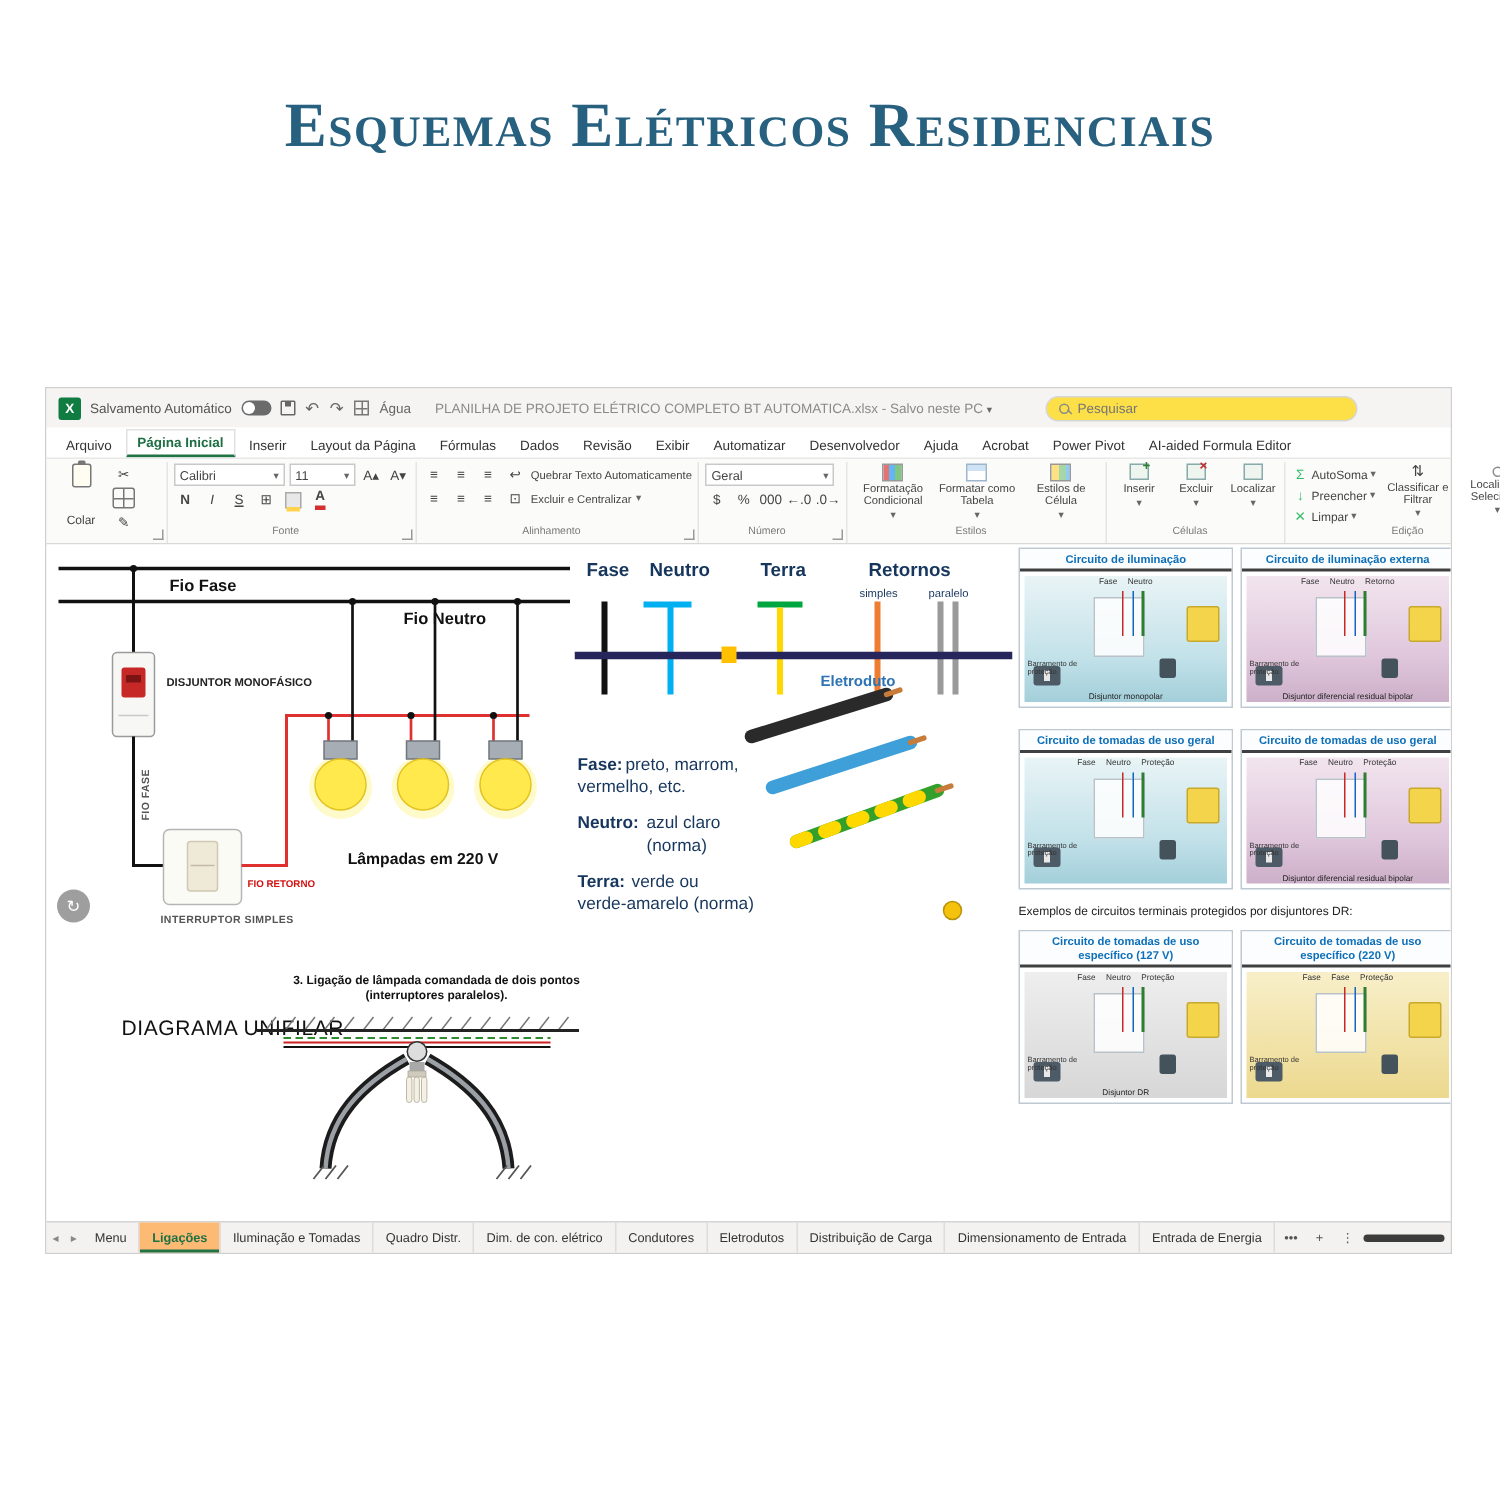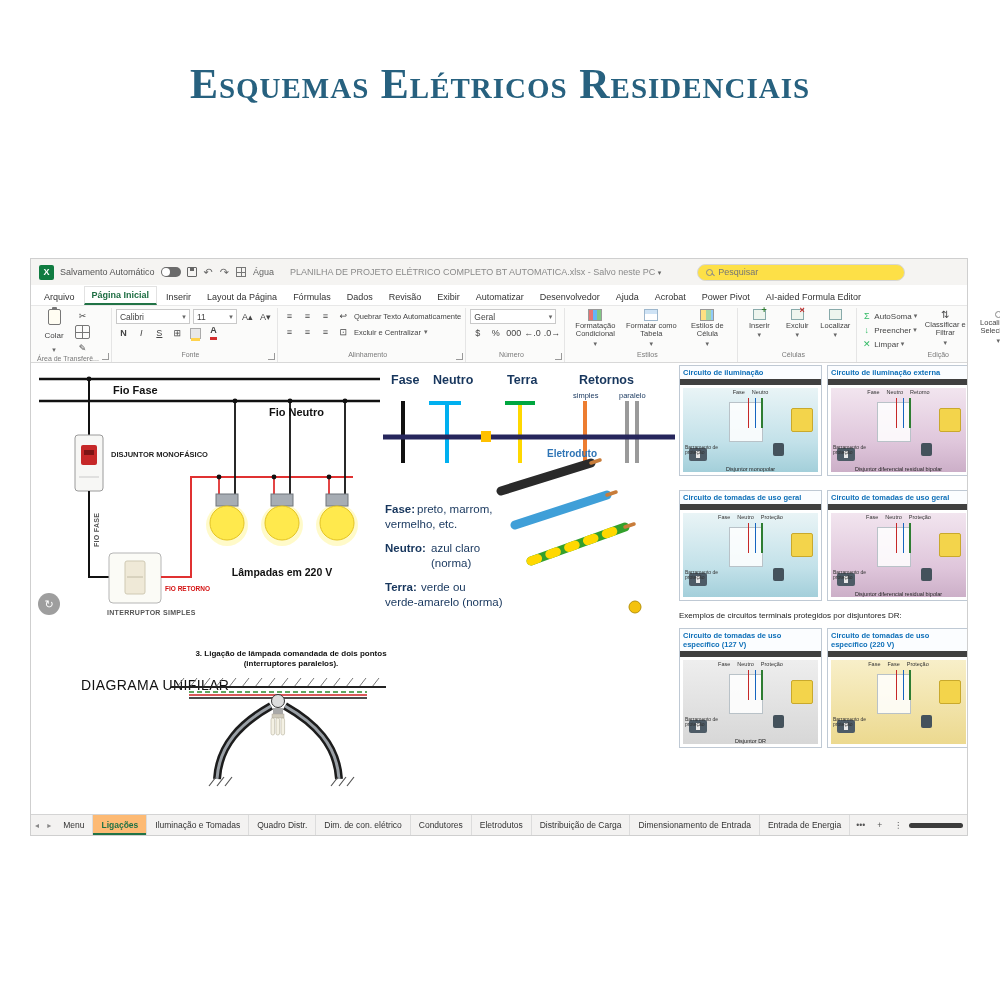--- a/index.html
+++ b/index.html
@@ -40,21 +40,21 @@
   .rgroup{display:flex;flex-direction:column;border-right:1px solid #e5e5e5;padding:1px 4px 0;position:relative}
   .rbody{flex:1;display:flex;gap:4px}
   .col{flex-direction:column;gap:2px}
   .row{display:flex;align-items:center;gap:3px}
   .glabel{height:11px;font-size:7px;color:#7a7a7a;text-align:center;white-space:nowrap;padding-right:8px}
   .dlaunch{position:absolute;right:2px;bottom:2px;width:7px;height:7px;border-right:1px solid #999;border-bottom:1px solid #999}
   .mini{min-width:15px;height:14px;display:inline-flex;align-items:center;justify-content:center;font-size:9px;border-radius:2px;color:#444;white-space:nowrap}
   .chev{font-size:7px;color:#666}
   .combo{height:15px;border:1px solid #c9c9c9;background:#fff;display:flex;align-items:center;justify-content:space-between;padding:0 3px;font-size:8.5px}
   .w-font{width:74px}.w-size{width:44px}.w-num{width:86px}
-  .paste-btn{width:34px;display:flex;flex-direction:column;align-items:center;font-size:8px;gap:6px}
+  .paste-btn{width:34px;display:flex;flex-direction:column;align-items:center;font-size:8px;gap:17px}
   .clip-ic{width:13px;height:16px;border:1.3px solid #777;border-radius:2px;position:relative;background:#fffdf2}
   .clip-ic::after{content:'';position:absolute;top:-3px;left:3px;width:5px;height:3px;background:#777;border-radius:1px}
   .bold-b{font-weight:bold}.ital-b{font-style:italic}.und-b{text-decoration:underline}
   .fill-ic{width:11px;height:11px;background:#e8e8e8;border:1px solid #aaa;position:relative}
   .fill-ic::after{content:'';position:absolute;left:0;right:0;bottom:-3px;height:3px;background:#ffd34d}
   .fc-ic{font-size:9px;font-weight:bold;position:relative;padding-bottom:2px;border-bottom:3px solid #d32f2f;line-height:1}
   .btn2{display:flex;flex-direction:column;align-items:center;justify-content:flex-start;text-align:center;width:52px;font-size:7.5px;line-height:1.1;gap:1px}
   .btn2 .ic{width:14px;height:12px;border:1px solid #9db6cc;background:linear-gradient(180deg,#cfe3f5 40%,#fff 40%)}
   .ic-cf{background:linear-gradient(90deg,#e57373 0 4px,#64b5f6 4px 8px,#81c784 8px 12px)!important;border:1px solid #999!important}
   .ic-cs{background:linear-gradient(90deg,#ffe082 0 5px,#a5d6a7 5px 10px,#90caf9 10px 14px)!important;border:1px solid #999!important}
@@ -77,21 +77,21 @@
   .hdr{font-size:12.5px;font-weight:bold;fill:#17365d}
   .sub{font-size:7.5px;fill:#17365d}
   .desc{font-size:11.5px;fill:#17365d}
   .desc-b{font-size:11.5px;font-weight:bold;fill:#17365d}
   .eletro{font-size:10px;font-weight:bold;fill:#2e74b5}
 
   
   .circuits{position:absolute;left:648px;top:2px;width:292px}
   .cgrid{display:grid;grid-template-columns:143px 143px;gap:14px 5px}
   .panel{border:1px solid #bfc9d4;background:#fff}
-  .panel-title{font-size:7.5px;font-weight:bold;color:#0d6fb8;text-align:left;padding:2px 3px;border-bottom:6px solid #404040;background:#fbfdff;line-height:1.2;min-height:13px}
+  .panel-title{font-size:7.5px;font-weight:bold;color:#0d6fb8;text-align:center;padding:2px 3px;border-bottom:2px solid #404040;background:#fbfdff;line-height:1.2;min-height:13px}
   .panel-art{position:relative;height:84px;margin:3px;overflow:hidden}
   .theme-teal  .panel-art{background:linear-gradient(180deg,#e9f4f6 0%,#c2e1e9 65%,#a3cfda 100%)}
   .theme-pink  .panel-art{background:linear-gradient(180deg,#f2e5ef 0%,#dfc6db 65%,#ccafc8 100%)}
   .theme-gray  .panel-art{background:linear-gradient(180deg,#eeeeee 0%,#d7d7d7 100%)}
   .theme-yellow .panel-art{background:linear-gradient(180deg,#f8efc9 0%,#ecd98f 100%)}
   .art-board{position:absolute;left:34%;top:14px;width:34px;height:40px;background:rgba(255,255,255,.85);border:1px solid #b9c2c8}
   .art-accent{position:absolute;right:5px;top:20px;width:22px;height:24px;background:#f3d44b;border:1px solid #c9a92c;border-radius:2px}
   .art-wire{position:absolute;top:10px;width:1.6px;height:30px}
   .art-wire.w1{left:48%;background:#c62828}.art-wire.w2{left:53%;background:#1565c0}.art-wire.w3{left:58%;background:#2e7d32}
   .art-breaker{position:absolute;left:6px;bottom:11px;width:18px;height:13px;background:#4d5b66;border-radius:2px}

